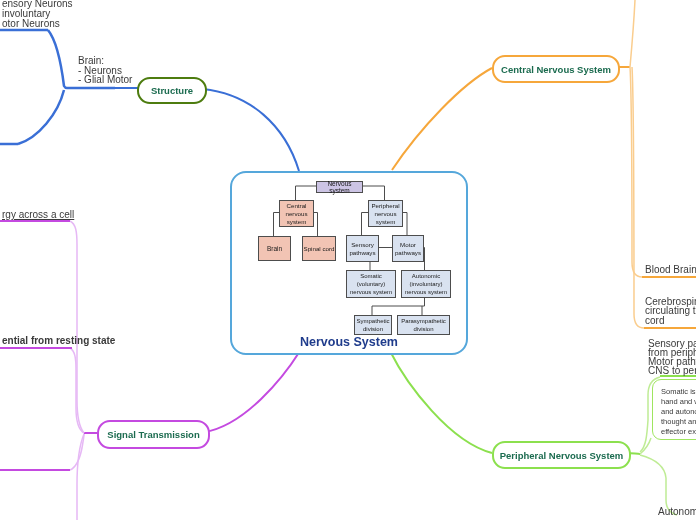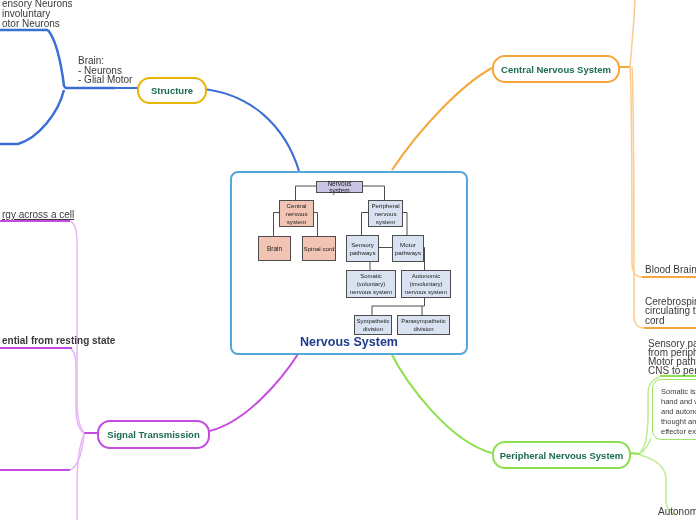--- a/index.html
+++ b/index.html
@@ -3,21 +3,21 @@
 <meta charset="utf-8">
 <style>
   html,body{margin:0;padding:0;background:#fff;}
   #canvas{position:relative;width:696px;height:520px;overflow:hidden;background:#ffffff;
           font-family:"Liberation Sans",sans-serif;}
   svg.wires{position:absolute;left:0;top:0;width:696px;height:520px;pointer-events:none;}
 
   
   .pill{position:absolute;background:#fff;border-radius:13px;display:flex;align-items:center;
         justify-content:center;font-weight:bold;font-size:9.5px;color:#1B6B4F;white-space:nowrap;}
-  #pill-structure{left:137px;top:77px;width:66px;height:23px;border:2px solid #eab308;}
+  #pill-structure{left:137px;top:77px;width:66px;height:23px;border:2px solid #4d7c0f;}
   #pill-cns{left:492px;top:55px;width:124px;height:24px;border:2px solid #F6A73B;}
   #pill-signal{left:97px;top:420px;width:109px;height:25px;border:2px solid #C44AE0;}
   #pill-pns{left:492px;top:441px;width:135px;height:24px;border:2px solid #8CE04E;}
 
   
   .note{position:absolute;font-size:10px;color:#3a3a3a;line-height:10px;white-space:nowrap;}
   .note div{white-space:nowrap;}
   #note-neuron-types{left:2px;top:-1px;line-height:10px;}
   #note-cells{left:78px;top:56px;line-height:9.5px;}
   #note-neuron-parts{left:2px;top:73px;font-size:7.5px;line-height:8.6px;}
@@ -30,21 +30,21 @@
   #note-autonomic{left:658px;top:507px;}
 
   
   #bubble-somatic{position:absolute;left:652px;top:379px;width:70px;height:59px;
       border:1.5px solid #9FE55F;border-radius:9px;background:#fff;}
   #bubble-somatic .txt{position:absolute;left:8px;top:7px;font-size:7.5px;line-height:10px;
       color:#3a3a3a;white-space:nowrap;}
 
   
   #central{position:absolute;left:230px;top:171px;width:234px;height:180px;background:#fff;
-      border:2px solid #55A7DB;border-radius:8px;}
+      border:2px solid #55A7DB;border-radius:16px;}
   #central .inner{position:absolute;inset:0;}
   .fbox{position:absolute;border:1px solid #4d4d4d;display:flex;align-items:center;
         justify-content:center;text-align:center;color:#1a1a1a;}
   .f-lav{background:#CCC4E4;} .f-pink{background:#F2C4B4;} .f-blue{background:#D9E2F0;}
   #fx-root{left:84px;top:8px;width:45px;height:10px;font-size:6.5px;}
   #fx-cns{left:47px;top:27px;width:33px;height:25px;font-size:6.2px;line-height:8px;}
   #fx-pns{left:136px;top:27px;width:33px;height:25px;font-size:6.2px;line-height:8px;}
   #fx-brain{left:26px;top:63px;width:31px;height:23px;font-size:6.5px;}
   #fx-spinal{left:70px;top:63px;width:32px;height:23px;font-size:6.2px;line-height:8px;}
   #fx-sensory{left:114px;top:62px;width:31px;height:25px;font-size:6.2px;line-height:8px;}

